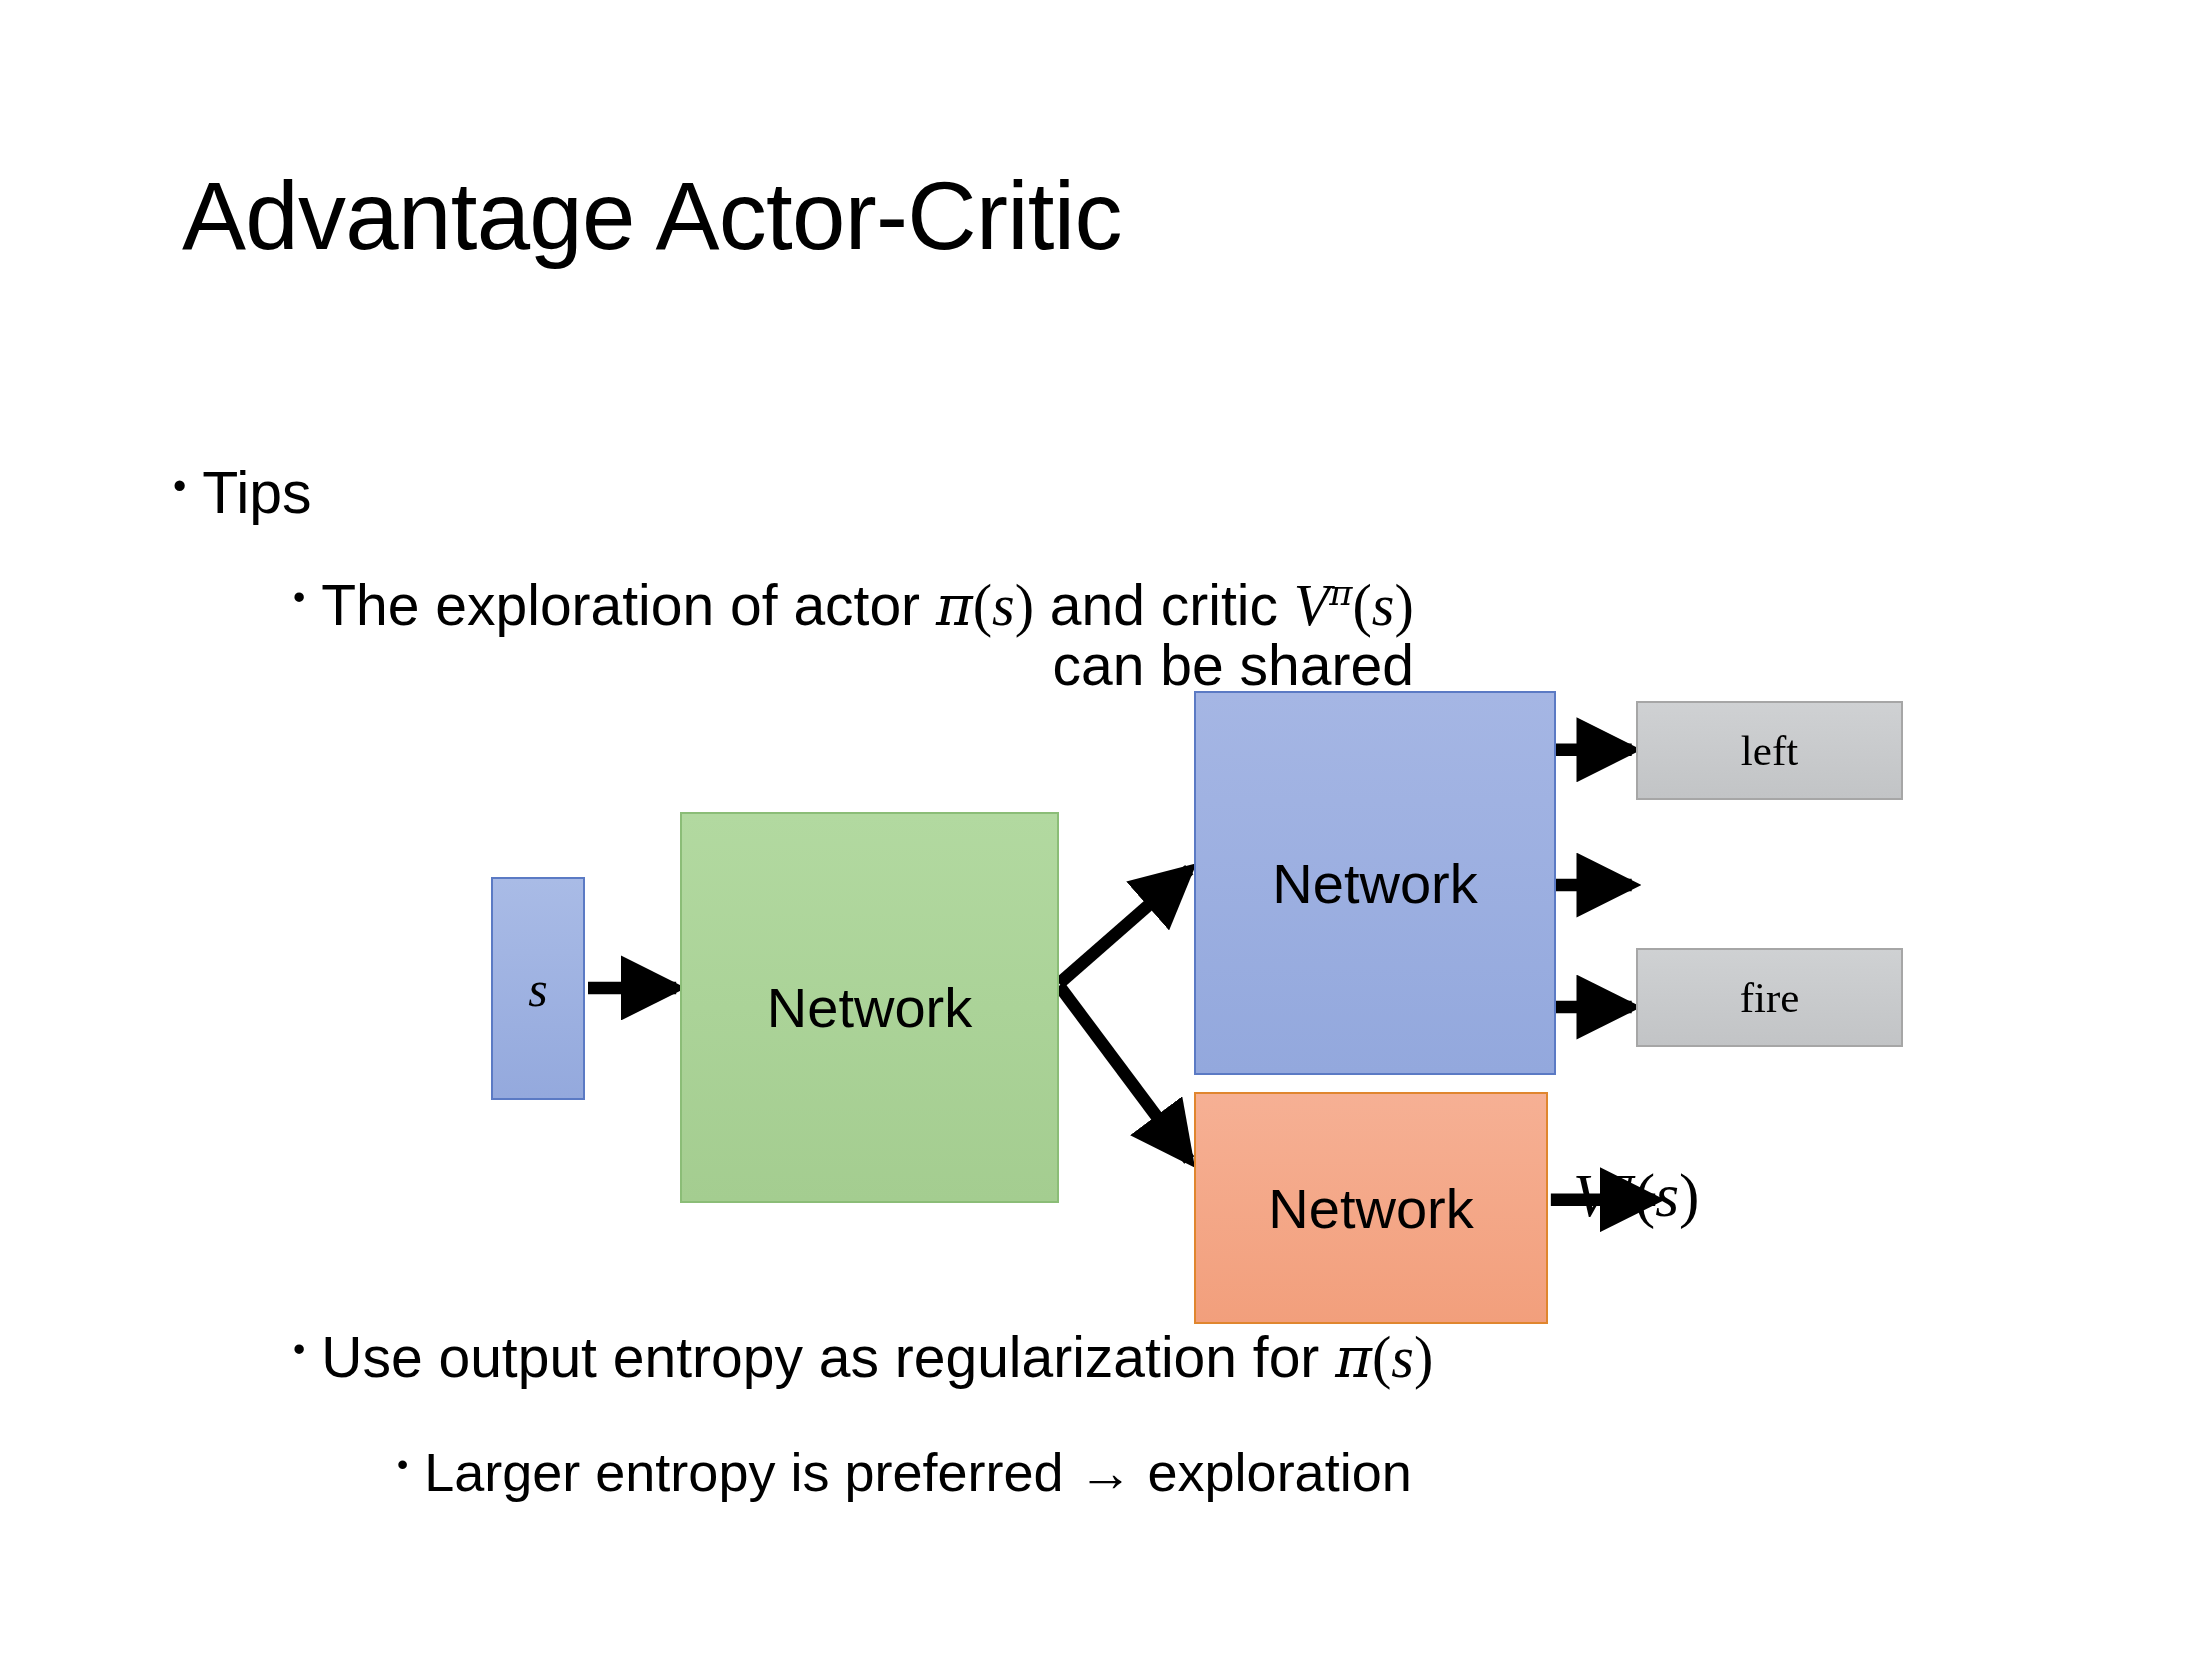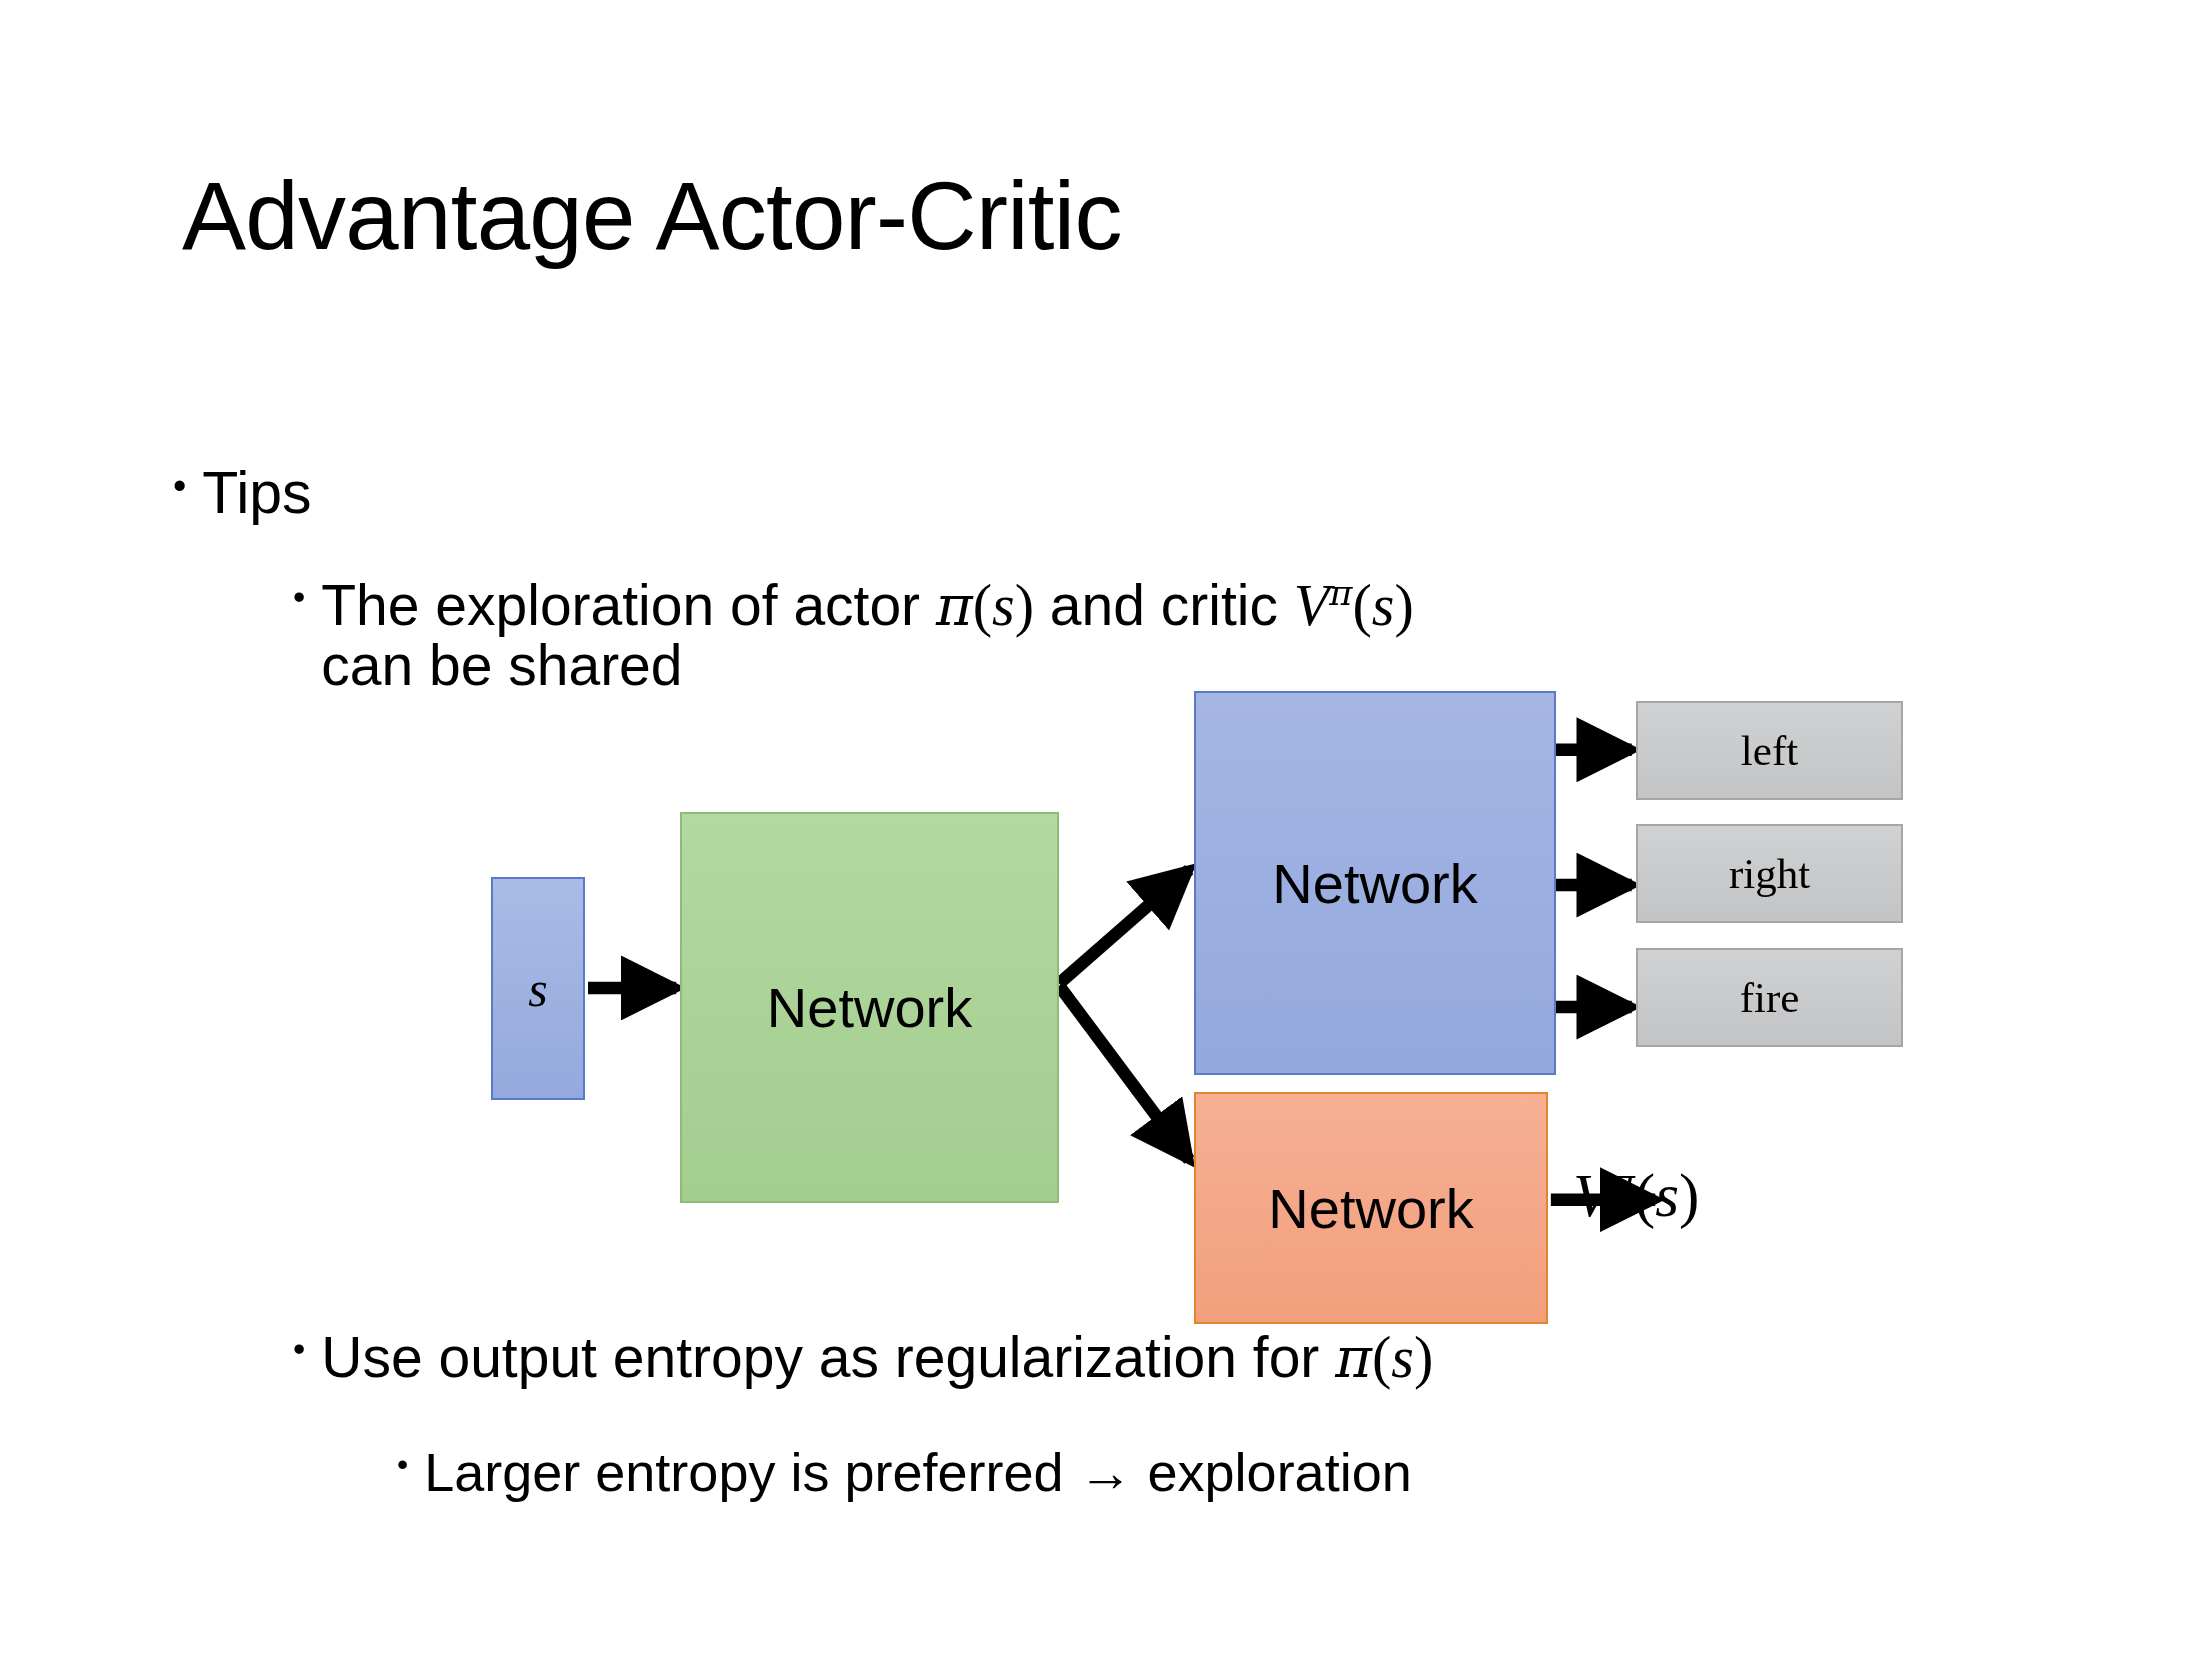--- a/index.html
+++ b/index.html
@@ -43,21 +43,21 @@
     align-items: flex-start;
     color: #000000;
     white-space: nowrap;
   }
   .bullet .dot {
     display: inline-block;
     margin-right: 16px;
     line-height: 1;
     position: relative;
   }
-  .bullet .txt { line-height: 1.05; }
+  .bullet .txt { line-height: 1.05; text-align: right; }
 
   .b-l1 {
     font-size: 59px;
     left: 173px;
     top: 463px;
   }
   .b-l1 .dot { font-size: 38px; top: 4.4px; }
 
   .b-l2a {
     font-size: 57px;
@@ -234,21 +234,20 @@
   <div class="box box-state">s</div>
 
   <div class="box box-green">Network</div>
 
   <div class="box box-blue">Network</div>
 
   <div class="box box-orange">Network</div>
 
   <div class="box box-gray gray-1">left</div>
 
-  <div class="box box-gray gray-2">right</div>
 
   <div class="box box-gray gray-3">fire</div>
 
   <div class="vpi-label">
     <span class="mi">V</span><span class="msup">π</span><span class="mparen">(</span><span class="mi">s</span><span class="mparen">)</span>
   </div>
 
 </div>
 
 

